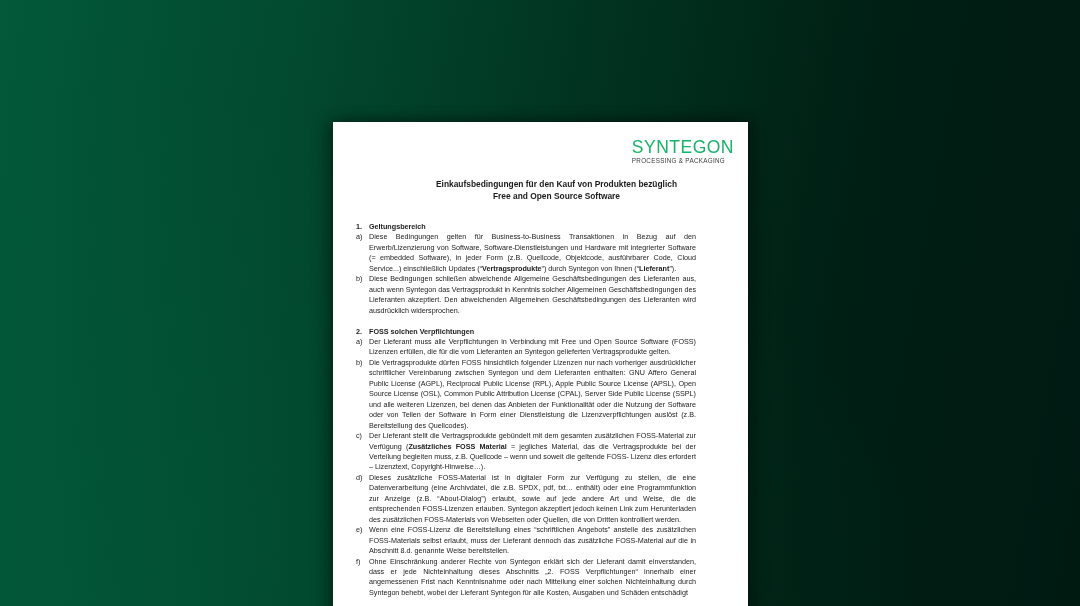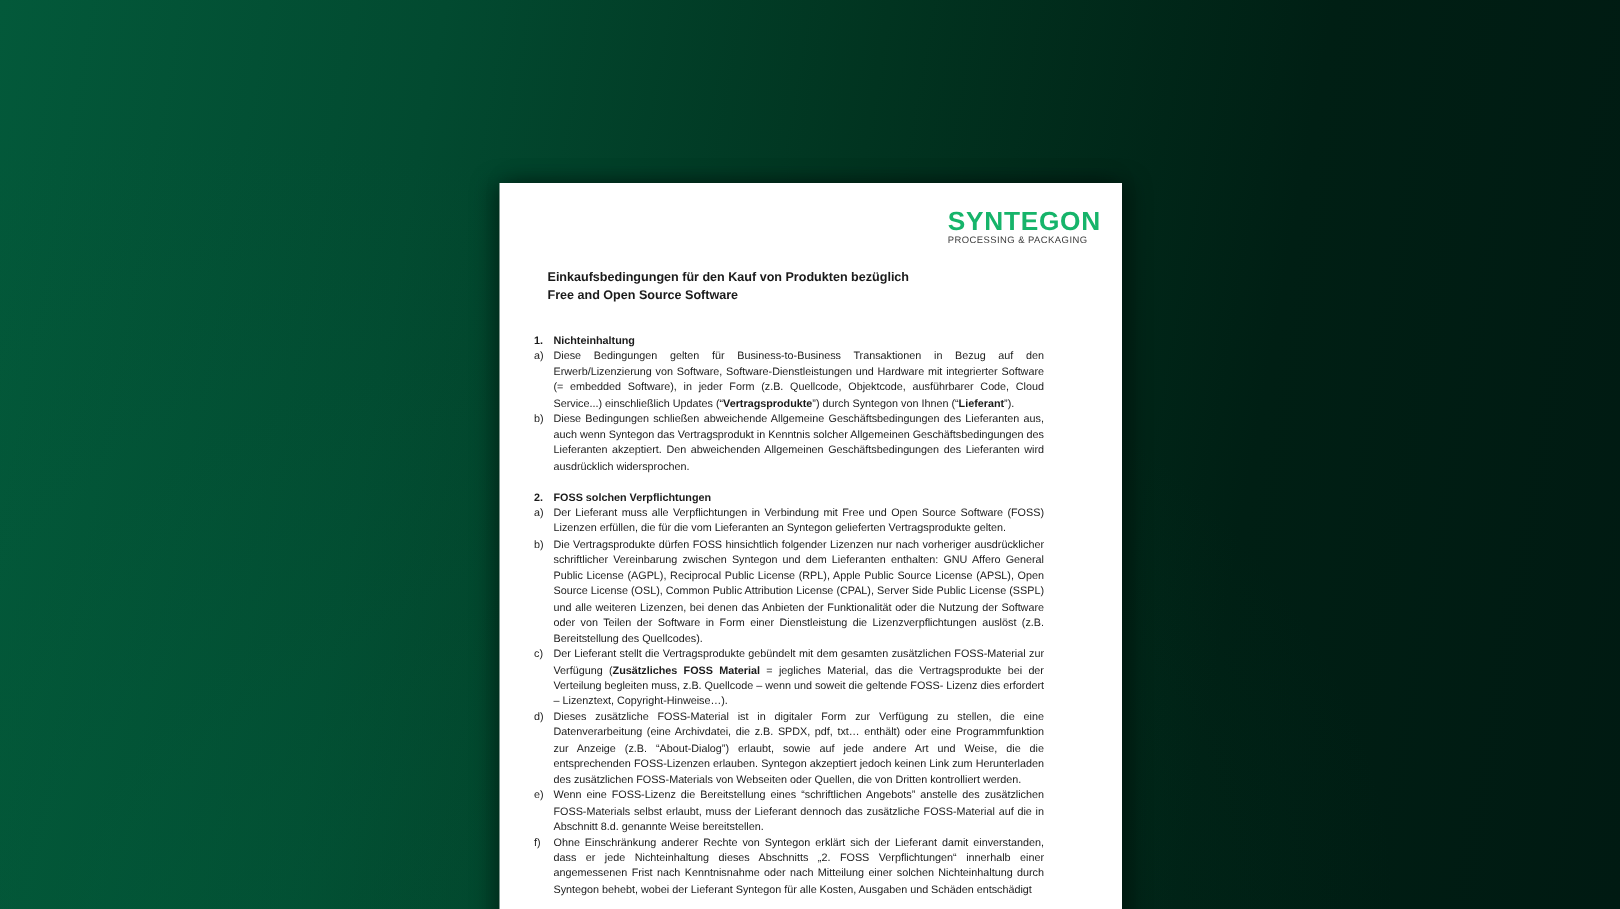--- a/index.html
+++ b/index.html
@@ -16,28 +16,28 @@
   .page {
     position:absolute; left:333px; top:122px; width:415px; height:500px;
     background:#ffffff;
     box-shadow: -6px 0 14px rgba(0,0,0,0.35), 6px 0 14px rgba(0,0,0,0.35);
     color:#1a1a1a;
   }
   .logo {
     position:absolute; right:14px; top:16px; text-align:left;
   }
   .logo-word {
-    font-family:"Liberation Sans", sans-serif; font-weight:bold;
+    font-family:"Liberation Sans", sans-serif; font-weight:normal;
     font-size:17.5px; letter-spacing:0.5px; color:#16b46a; line-height:18px;
   }
   .logo-sub {
     font-size:6.3px; color:#3a3a3a; letter-spacing:0.3px; margin-top:1px;
   }
   .title-block {
-    position:absolute; left:0; right:0; top:56px; 
+    position:absolute; left:0; right:0; top:56px; text-align:center;
     font-size:8.4px; line-height:12px;margin-left:32px;
   }
   .title-block .b { font-weight:bold; }
   .body {
     position:absolute; left:23px; right:52px; top:100px;
     font-size:7.2px; line-height:10.45px;
   }
   .sec-title { font-weight:bold; display:flex; }
   .sec-title .num { width:13px; flex:none; }
   .item { display:flex; text-align:justify; }
@@ -60,21 +60,21 @@
 
   <div class="title-block">
     <div class="b">Einkaufsbedingungen für den Kauf von Produkten bezüglich</div>
     <div class="b">Free and Open Source Software</div>
   </div>
 
   <div class="body">
 
     <div class="sec-title">
       <span class="num">1.</span>
-      <span>Nichteinhaltung</span>
+      <span>Geltungsbereich</span>
     </div>
     <div class="item">
       <span class="mk">a)</span>
       <span class="tx"><span>Diese Bedingungen gelten für Business-to-Business Transaktionen in Bezug auf den Erwerb/Lizenzierung von Software, Software-Dienstleistungen und Hardware mit integrierter Software (= embedded Software), in jeder Form (z.B. Quellcode, Objektcode, ausführbarer Code, Cloud Service...) einschließlich Updates (“</span><b>Vertragsprodukte</b><span>”) durch Syntegon von Ihnen (“</span><b>Lieferant</b><span>”).</span></span>
     </div>
     <div class="item">
       <span class="mk">b)</span>
       <span class="tx">Diese Bedingungen schließen abweichende Allgemeine Geschäftsbedingungen des Lieferanten aus, auch wenn Syntegon das Vertragsprodukt in Kenntnis solcher Allgemeinen Geschäftsbedingungen des Lieferanten akzeptiert. Den abweichenden Allgemeinen Geschäftsbedingungen des Lieferanten wird ausdrücklich widersprochen.</span>
     </div>
 

